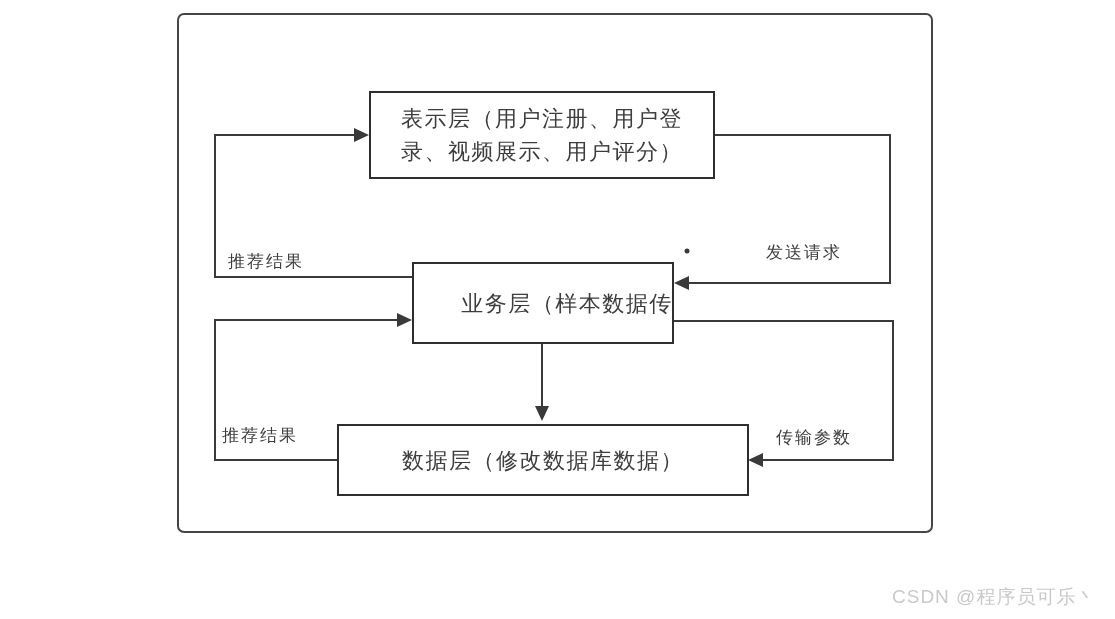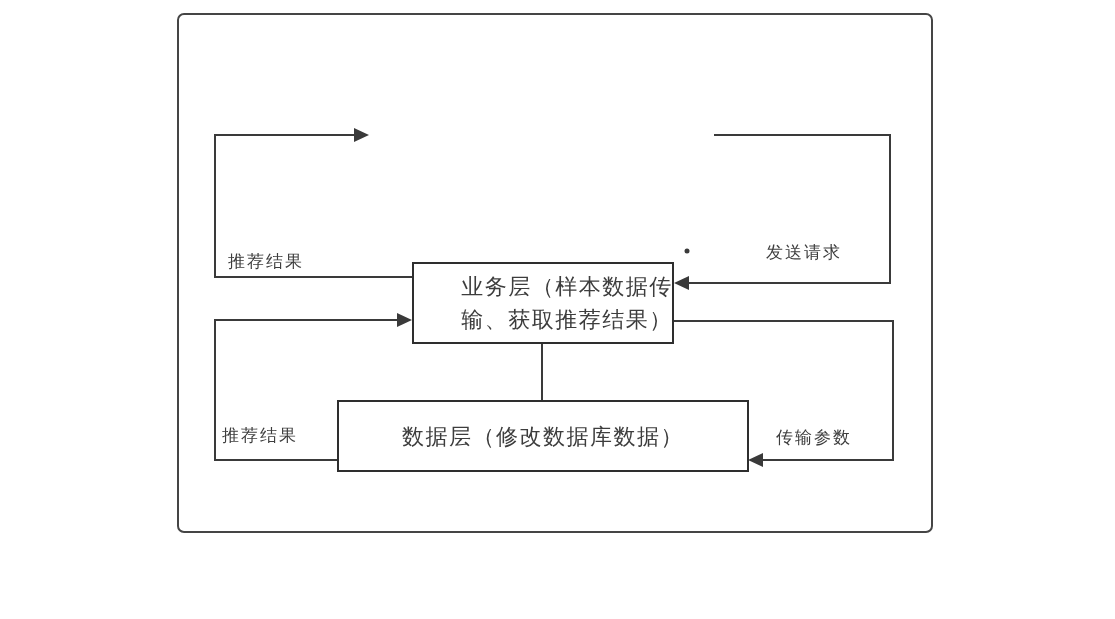--- a/index.html
+++ b/index.html
@@ -39,21 +39,21 @@
     text-align: center;
     color: #3d3d3d;
     font-size: 22px;
     line-height: 33px;
     letter-spacing: 1.5px;
     box-sizing: border-box;
     z-index: 2;
   }
   .node-presentation { left: 369px; top: 91px;  width: 346px; height: 88px; }
   .node-business     { left: 412px; top: 262px; width: 262px; height: 82px; padding-left: 48px; }
-  .node-data         { left: 337px; top: 400px; width: 412px; height: 72px; }
+  .node-data         { left: 337px; top: 424px; width: 412px; height: 72px; }
   .bl { display: block; white-space: nowrap; }
   .edge-label {
     position: absolute;
     font-size: 17px;
     letter-spacing: 2px;
     color: #3d3d3d;
     white-space: nowrap;
     z-index: 3;
   }
   .lbl-recommend { left: 228px; top: 250px; }
@@ -98,33 +98,39 @@
 
     <polyline points="674,321 893,321 893,460 761,460" fill="none" stroke="#3a3a3a" stroke-width="2"></polyline>
     <polygon points="748,460 763,453 763,467" fill="#3a3a3a"></polygon>
 
     <line x1="542" y1="344" x2="542" y2="408" stroke="#3a3a3a" stroke-width="2"></line>
     <polygon points="542,421 535,406 549,406" fill="#3a3a3a"></polygon>
 
     <circle cx="687" cy="251" r="2.5" fill="#3a3a3a"></circle>
   </svg>
 
+  <div class="node node-presentation">
+    <div>
+      <span class="bl">表示层（用户注册、用户登</span>
+      <span class="bl">录、视频展示、用户评分）</span>
+    </div>
+  </div>
 
   <div class="node node-business">
     <div>
       <span class="bl">业务层（样本数据传</span>
-      <span class="bl">输、获取推荐结果）</span>
     </div>
   </div>
 
   <div class="node node-data">
     <div>
       <span class="bl">数据层（修改数据库数据）</span>
     </div>
   </div>
 
   <div class="edge-label lbl-recommend">推荐结果</div>
   <div class="edge-label lbl-send">发送请求</div>
   <div class="edge-label lbl-dataop">推荐结果</div>
   <div class="edge-label lbl-transfer">传输参数</div>
 
+  <div class="watermark">CSDN @程序员可乐丶</div>
 
 </div>
 
 </body></html>

